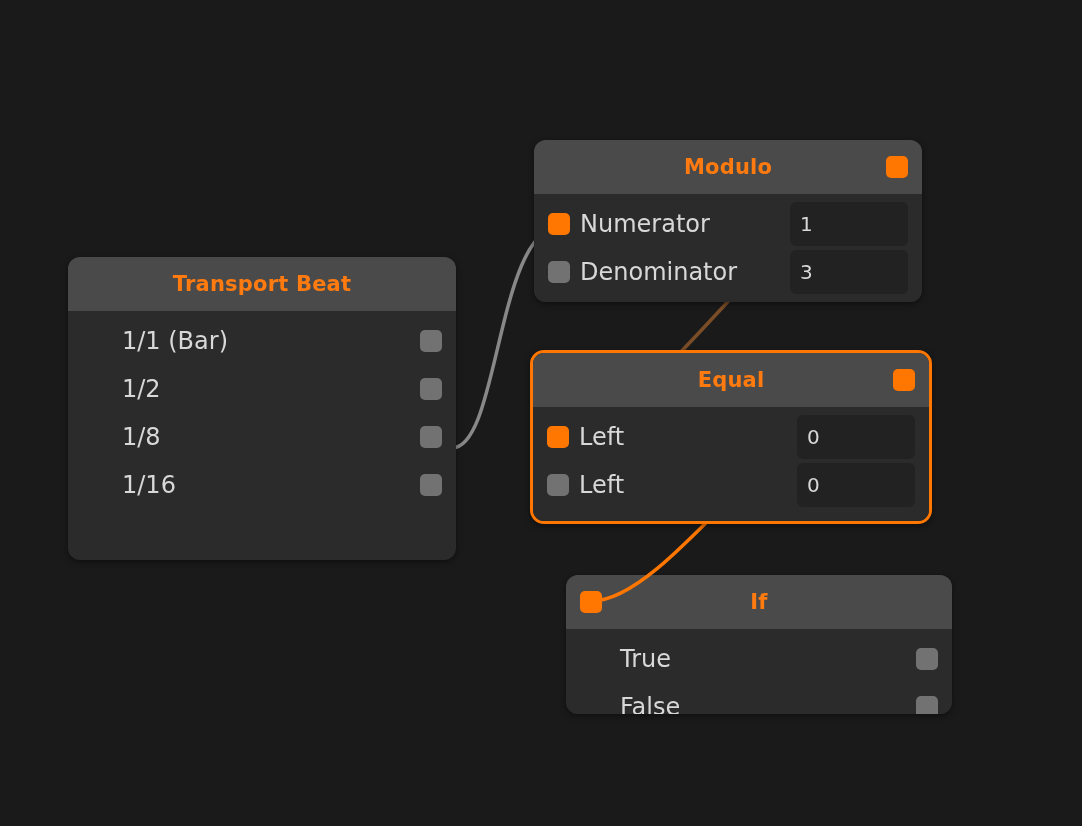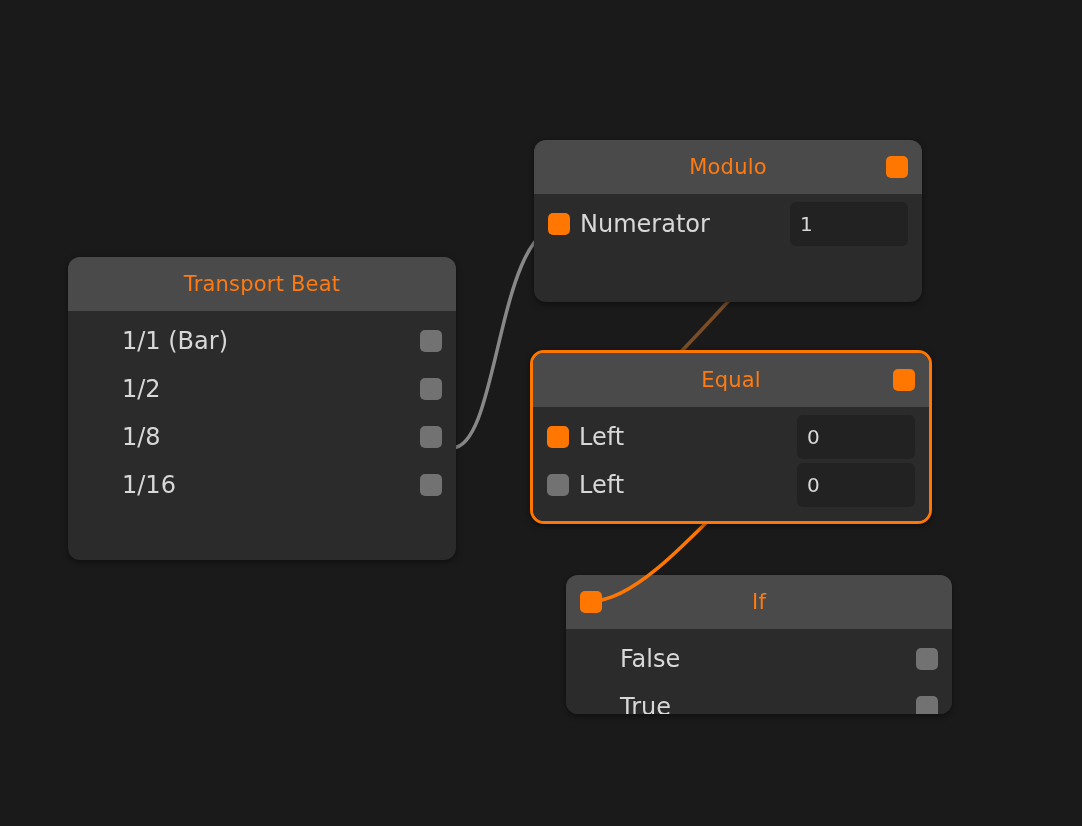--- a/index.html
+++ b/index.html
@@ -45,21 +45,21 @@
     position: relative;
     background: #4a4a4a;
     height: 54px;
     display: flex;
     align-items: center;
     justify-content: center;
   }
   .node-title {
     color: #ff7a0f;
     font-size: 21px;
-    font-weight: normal;
+    font-weight: bold;
     letter-spacing: 0.2px;
   }
   .node-body {
     background: #2b2b2b;
     padding: 6px 0 12px 0;
   }
 
   
   .port {
     position: absolute;
@@ -147,20 +147,25 @@
         <div class="node-header">
           <div class="node-title">Modulo</div>
           <span class="port hdr-right on"></span>
         </div>
         <div class="node-body">
           <div class="row in">
             <span class="port row-left on"></span>
             <span class="row-label">Numerator</span>
             <div class="value-field">1</div>
           </div>
+          <div class="row in">
+            <span class="port row-left"></span>
+            <span class="row-label">Denominator</span>
+            <div class="value-field">3</div>
+          </div>
         </div>
       </div>
       <div class="node selected" style="left: 530px; top: 350px; width: 396px; height: 168px;">
         <div class="node-header">
           <div class="node-title">Equal</div>
           <span class="port hdr-right on"></span>
         </div>
         <div class="node-body">
           <div class="row in">
             <span class="port row-left on"></span>
@@ -175,25 +180,25 @@
         </div>
       </div>
       <div class="node" style="left: 566px; top: 575px; width: 386px; height: 139px;">
         <div class="node-header">
           <div class="node-title">If</div>
           <span class="port hdr-left on"></span>
         </div>
         <div class="node-body">
           <div class="row out">
             <span class="port row-right"></span>
+            <span class="row-label">True</span>
+          </div>
+          <div class="row out">
+            <span class="port row-right"></span>
             <span class="row-label">False</span>
-          </div>
-          <div class="row out">
-            <span class="port row-right"></span>
-            <span class="row-label">True</span>
           </div>
         </div>
       </div>
     </div>
 
   <svg class="wire-layer over" viewBox="0 0 1082 826" width="1082" height="826">
       <path d="M 894 380 C 800 380 672 601 592 601" stroke="#ff7700" stroke-width="3.5" fill="none" stroke-linecap="round"></path>
     </svg>
 
 </div>

